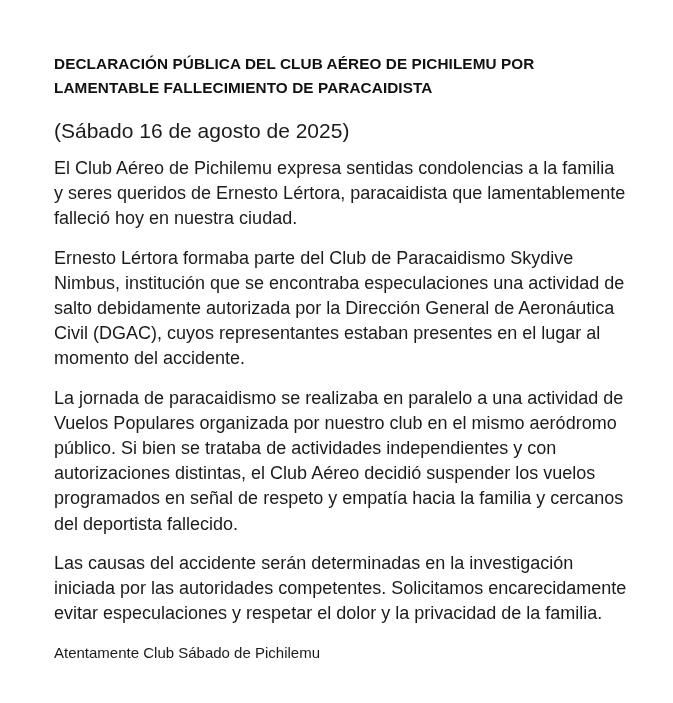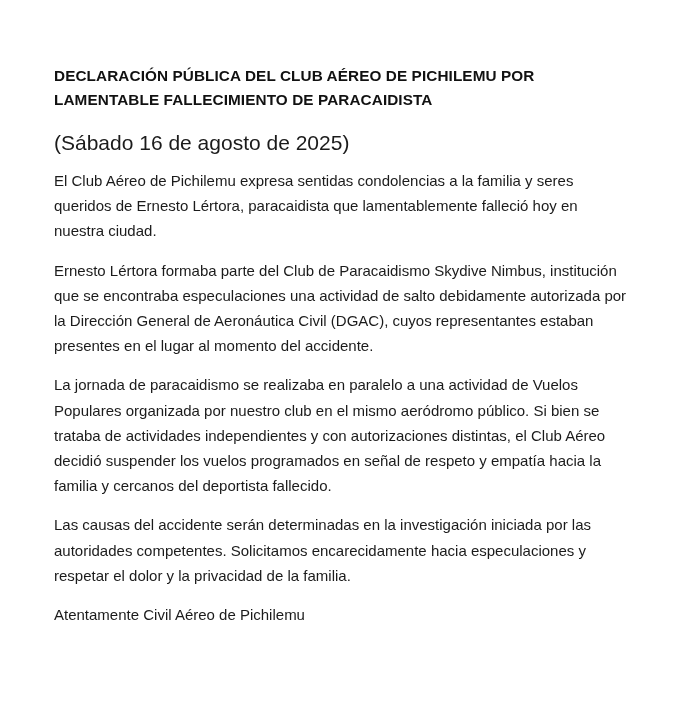--- a/index.html
+++ b/index.html
@@ -17,39 +17,38 @@
   }
   .page {
     width: 673px;
     height: 703px;
     background: #ffffff;
     box-sizing: border-box;
     padding: 52px 45px 0 54px;
   }
   .statement {
     width: 574px;
-    margin-top: 12px;
   }
   .doc-title {
     font-size: 15.3px;
     font-weight: bold;
     line-height: 24px;
     letter-spacing: 0.1px;
     color: #111111;
     margin: 0 0 18px 0;
     max-width: 556px;
   }
   .doc-date {
     font-size: 21px;
     line-height: 25px;
     margin: 0 0 13px 0;
     color: #1b1b1b;
   }
   .body-paragraph {
-    font-size: 15px;
+    font-size: 18px;
     line-height: 25.2px;
     margin: 0 0 14px 0;
     color: #1b1b1b;
     text-align: left;
   }
   .body-paragraph:last-child {
     margin-bottom: 0;
   }
   .signoff {
     font-size: 15px;
@@ -67,18 +66,18 @@
     <h1 class="doc-title">DECLARACIÓN PÚBLICA DEL CLUB AÉREO DE PICHILEMU POR LAMENTABLE FALLECIMIENTO DE PARACAIDISTA</h1>
 
     <p class="doc-date">(Sábado 16 de agosto de 2025)</p>
 
     <p class="body-paragraph">El Club Aéreo de Pichilemu expresa sentidas condolencias a la familia y seres queridos de Ernesto Lértora, paracaidista que lamentablemente falleció hoy en nuestra ciudad.</p>
 
     <p class="body-paragraph">Ernesto Lértora formaba parte del Club de Paracaidismo Skydive Nimbus, institución que se encontraba especulaciones una actividad de salto debidamente autorizada por la Dirección General de Aeronáutica Civil (DGAC), cuyos representantes estaban presentes en el lugar al momento del accidente.</p>
 
     <p class="body-paragraph">La jornada de paracaidismo se realizaba en paralelo a una actividad de Vuelos Populares organizada por nuestro club en el mismo aeródromo público. Si bien se trataba de actividades independientes y con autorizaciones distintas, el Club Aéreo decidió suspender los vuelos programados en señal de respeto y empatía hacia la familia y cercanos del deportista fallecido.</p>
 
-    <p class="body-paragraph">Las causas del accidente serán determinadas en la investigación iniciada por las autoridades competentes. Solicitamos encarecidamente hacia especulaciones y respetar el dolor y la privacidad de la familia.</p>
+    <p class="body-paragraph">Las causas del accidente serán determinadas en la investigación iniciada por las autoridades competentes. Solicitamos encarecidamente evitar especulaciones y respetar el dolor y la privacidad de la familia.</p>
 
-    <p class="signoff">Atentamente Civil Aéreo de Pichilemu</p>
+    <p class="signoff">Atentamente Club Sábado de Pichilemu</p>
 
   </article>
 </div>
 
 </body></html>

